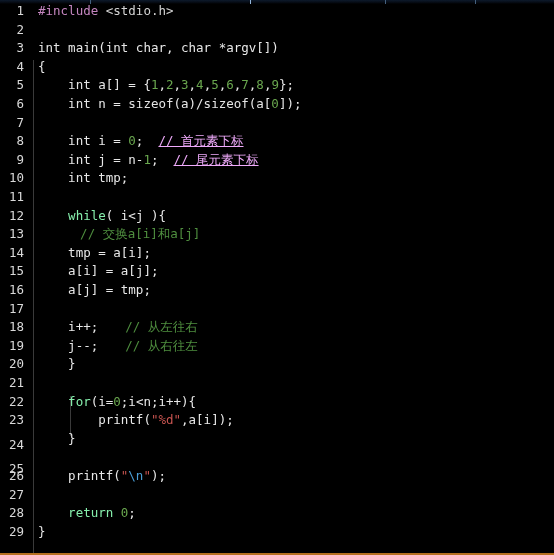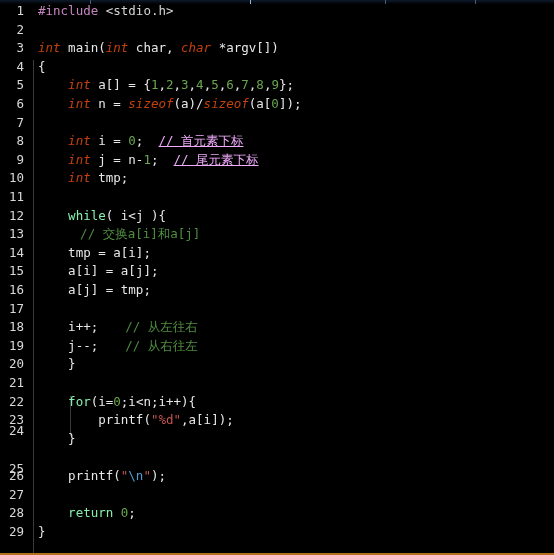--- a/index.html
+++ b/index.html
@@ -95,21 +95,21 @@
     white-space: pre;
     font-size: 12.5px;
     font-family: "DejaVu Sans Mono", "Liberation Mono", monospace;
     color: #e8e8e8;
     padding-left: 10px;
   }
 
   
   .t-pre   { color: #c586c0; }   
   .t-hdr   { color: #d4d4d4; }   
-  .t-type  { color: #c2410c; font-style: italic; }   
+  .t-type  { color: #e5e5e5; }   
   .t-kw    { color: #86efac; }   
   .t-plain { color: #e8e8e8; }
   .t-num   { color: #6aa84f; }
   .t-str   { color: #c75450; }
   .t-esc   { color: #4a9fd8; }
   .t-cmt   { color: #f0abfc; text-decoration: underline; }
   .t-cmt-b { color: #4f8f3f; margin-left: 12px; }
 </style>
 </head>
 <body>
@@ -142,21 +142,21 @@
       <div class="gutter-num" style="top: 243.8px;">14</div>
       <div class="gutter-num" style="top: 262.4px;">15</div>
       <div class="gutter-num" style="top: 281px; padding-left: 25px;">16</div>
       <div class="gutter-num" style="top: 299.6px;">17</div>
       <div class="gutter-num" style="top: 318.2px;">18</div>
       <div class="gutter-num" style="top: 336.8px;">19</div>
       <div class="gutter-num" style="top: 355.4px;">20</div>
       <div class="gutter-num" style="top: 374px;">21</div>
       <div class="gutter-num" style="top: 392.6px;">22</div>
       <div class="gutter-num" style="top: 411.2px;">23</div>
-      <div class="gutter-num" style="top: 422px; margin-left: 20px;">24</div>
+      <div class="gutter-num" style="top: 436px; margin-left: 20px;">24</div>
       <div class="gutter-num" style="top: 460px;">25</div>
       <div class="gutter-num" style="top: 467px;">26</div>
       <div class="gutter-num" style="top: 485.6px;">27</div>
       <div class="gutter-num" style="top: 504.2px;">28</div>
       <div class="gutter-num" style="top: 522.8px;">29</div>
     </div>
 
   <div id="code">
       <div class="code-line" style="top: 2px;"><span class="t-pre">#include</span> <span class="t-hdr">&lt;stdio.h&gt;</span></div>
       <div class="code-line" style="top: 20.6px;"></div>

